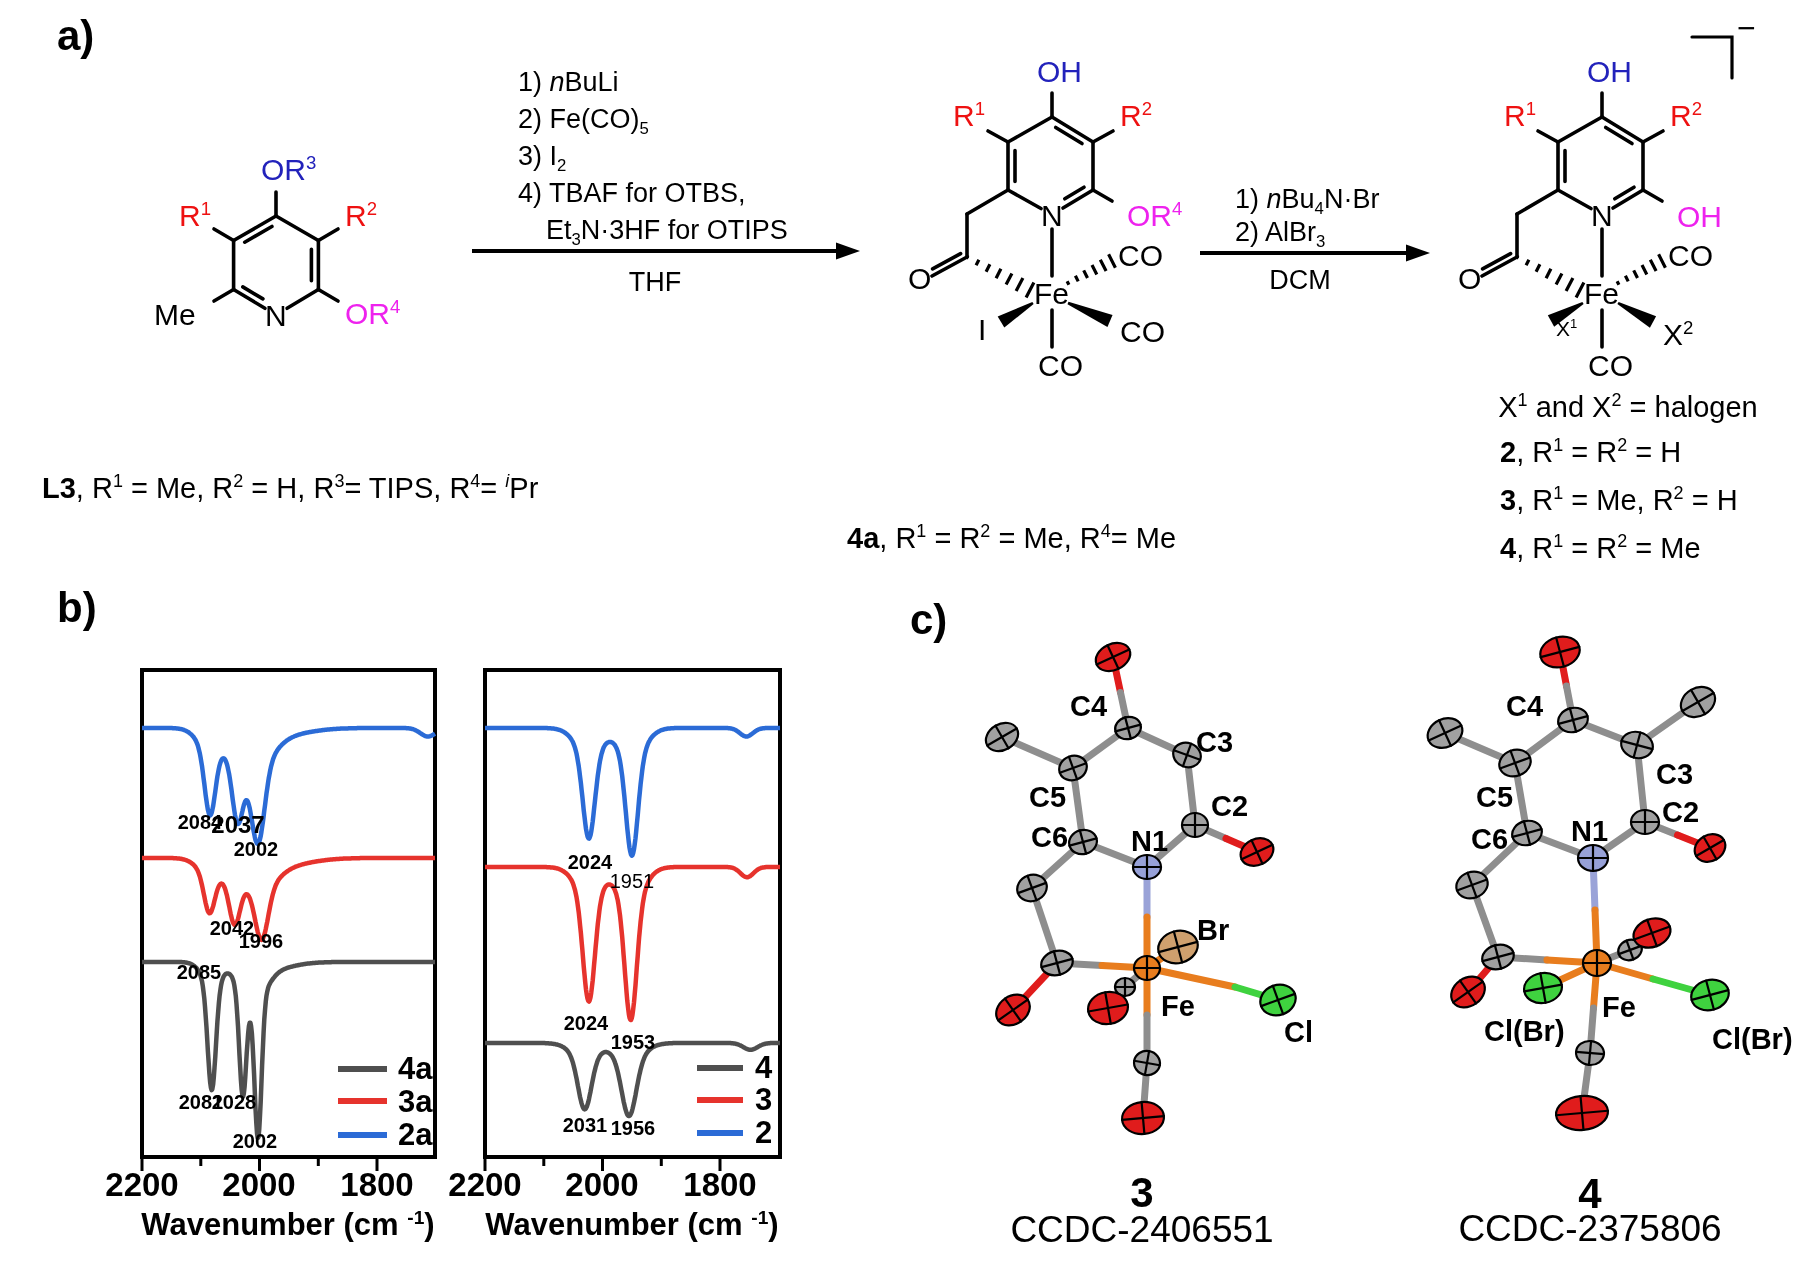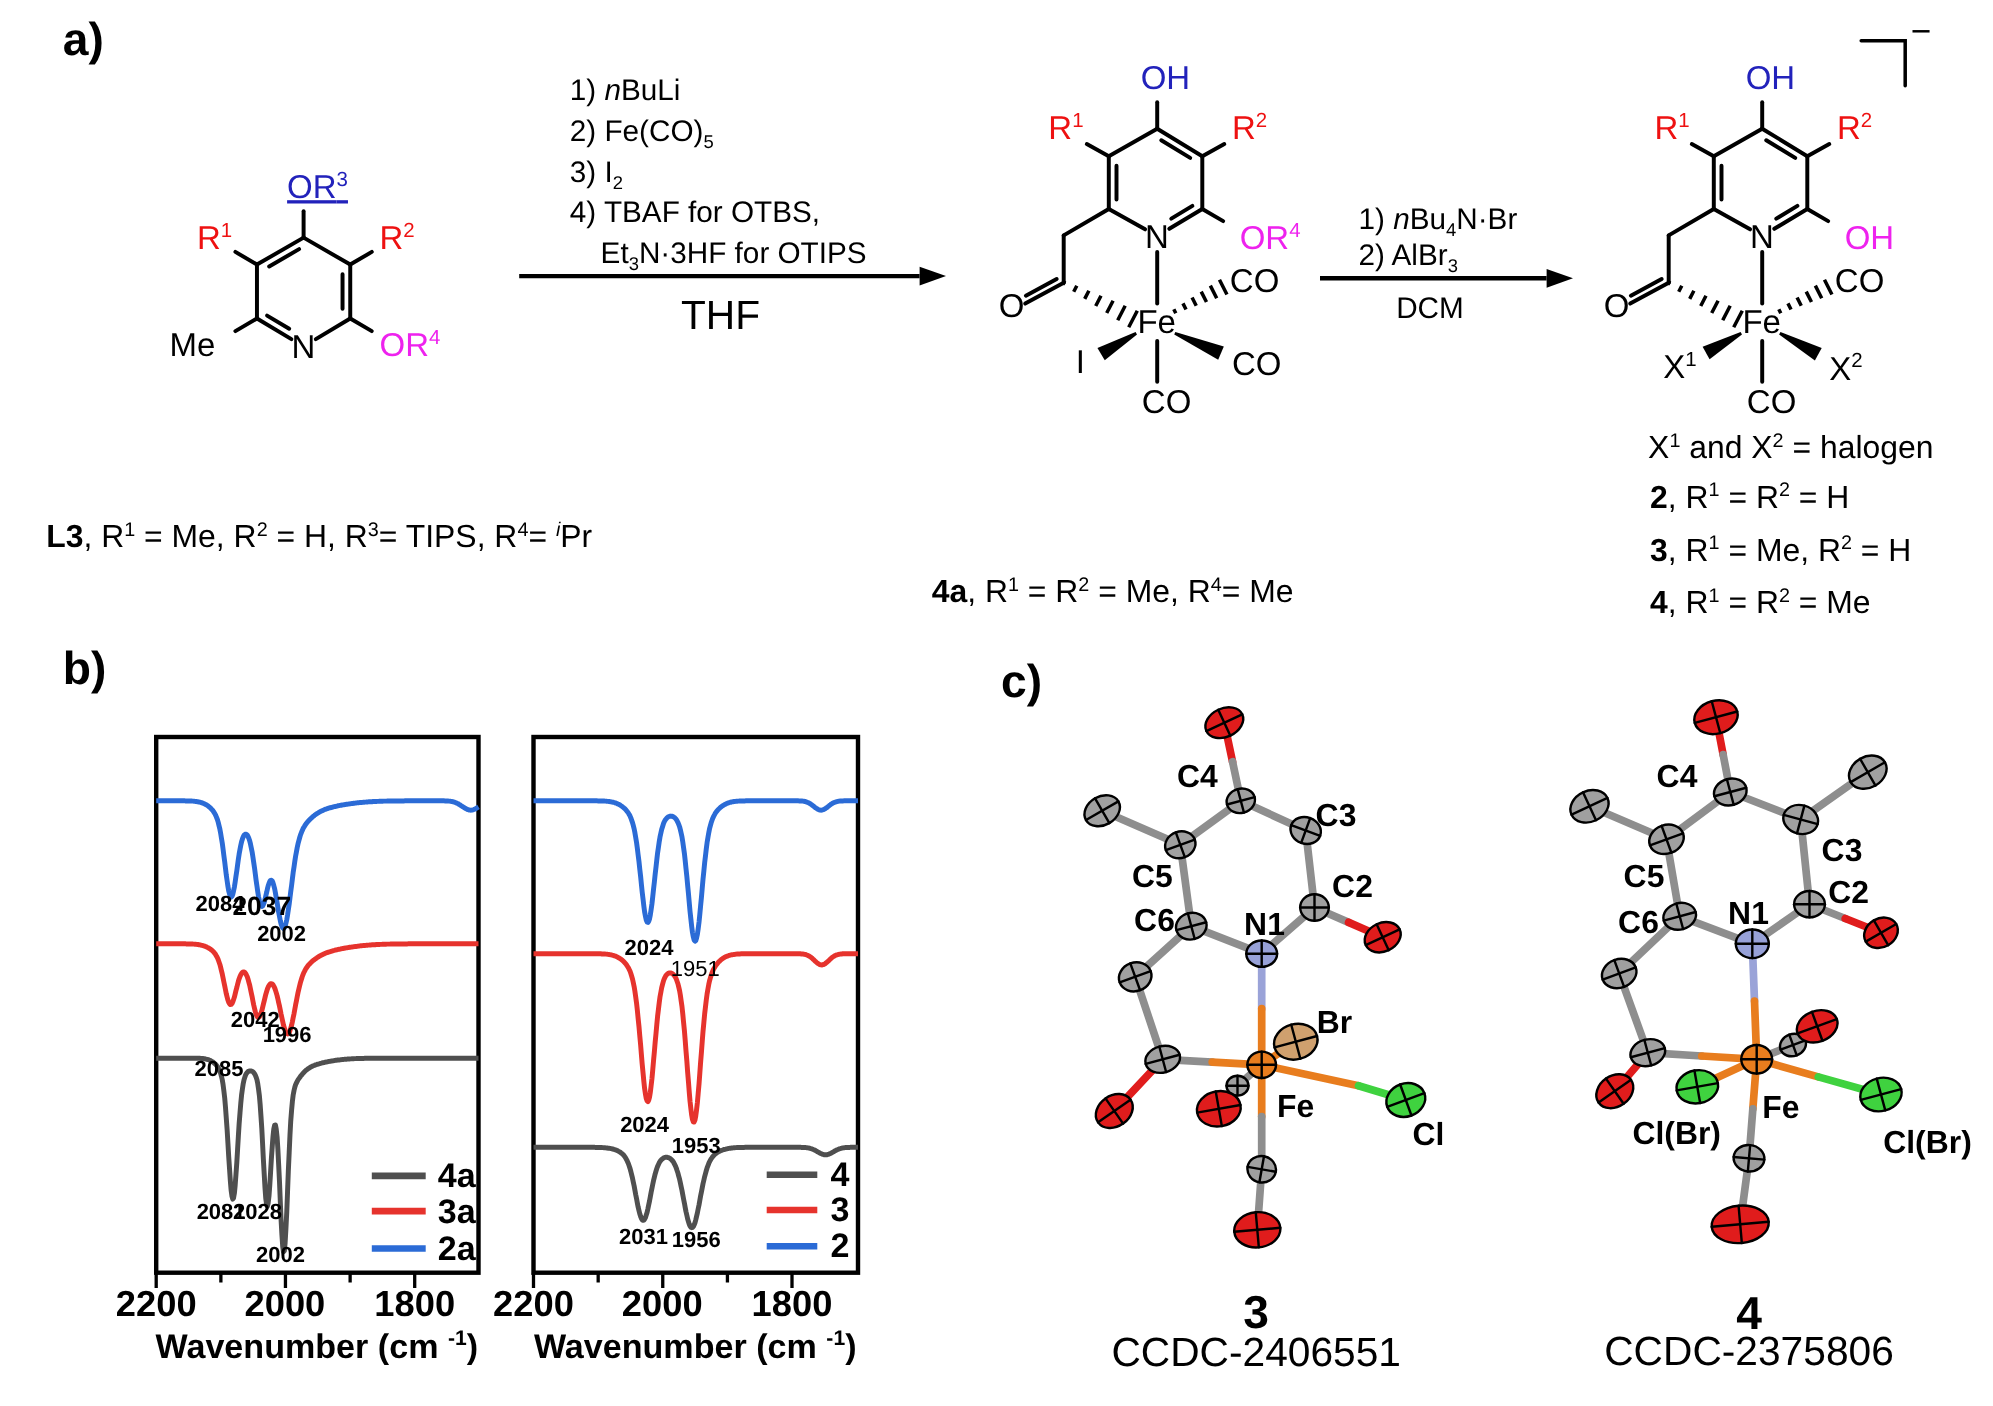--- a/index.html
+++ b/index.html
@@ -376,33 +376,33 @@
             <line x1="0" y1="-17" x2="0" y2="17"></line>
           </g>
     </g>
   </g>
 </svg>
 
 <div class="t" style="left:57px;top:14px;font-size:42px;font-weight:700">a)</div>
 <div class="t" style="left:57px;top:586px;font-size:42px;font-weight:700">b)</div>
 <div class="t" style="left:910px;top:598px;font-size:42px;font-weight:700">c)</div>
 
-<div class="t" style="left: 261px; top: 153px; font-size: 30px; color: rgb(34, 34, 187); text-decoration: underline;">OR<sup>3</sup></div>
+<div class="t" style="left: 261px; top: 153px; font-size: 30px; color: rgb(34, 34, 187);">OR<sup>3</sup></div>
 <div class="t" style="left: 179px; top: 199px; font-size: 30px; color: rgb(238, 17, 17);">R<sup>1</sup></div>
 <div class="t" style="left: 345px; top: 199px; font-size: 30px; color: rgb(238, 17, 17);">R<sup>2</sup></div>
 <div class="t" style="left:154px;top:299px;font-size:30px">Me</div>
 <div class="t" style="left:265px;top:300px;font-size:30px">N</div>
 <div class="t" style="left: 345px; top: 297px; font-size: 30px; color: rgb(238, 34, 238);">OR<sup>4</sup></div>
 
 <div class="t" style="left:518px;top:68px;font-size:27px">1) <i>n</i>BuLi</div>
 <div class="t" style="left:518px;top:105px;font-size:27px">2) Fe(CO)<sub>5</sub></div>
 <div class="t" style="left:518px;top:142px;font-size:27px">3) I<sub>2</sub></div>
 <div class="t" style="left:518px;top:179px;font-size:27px">4) TBAF for OTBS,</div>
 <div class="t" style="left:546px;top:216px;font-size:27px">Et<sub>3</sub>N·3HF for OTIPS</div>
-<div class="t ctr" style="left:655px;top:268px;font-size:37px">THF</div>
+<div class="t ctr" style="left:655px;top:268px;font-size:27px">THF</div>
 
 <div class="t" style="left: 1037px; top: 56px; font-size: 30px; color: rgb(34, 34, 187);">OH</div>
 <div class="t" style="left: 953px; top: 99px; font-size: 30px; color: rgb(238, 17, 17);">R<sup>1</sup></div>
 <div class="t" style="left: 1120px; top: 99px; font-size: 30px; color: rgb(238, 17, 17);">R<sup>2</sup></div>
 <div class="t" style="left:1041px;top:200px;font-size:30px">N</div>
 <div class="t" style="left: 1127px; top: 199px; font-size: 30px; color: rgb(238, 34, 238);">OR<sup>4</sup></div>
 <div class="t" style="left:908px;top:263px;font-size:30px">O</div>
 <div class="t" style="left:1034px;top:278px;font-size:30px">Fe</div>
 <div class="t" style="left:978px;top:314px;font-size:30px">I</div>
 <div class="t" style="left:1118px;top:240px;font-size:30px">CO</div>
@@ -413,21 +413,21 @@
 <div class="t" style="left:1235px;top:218px;font-size:27px">2) AlBr<sub>3</sub></div>
 <div class="t ctr" style="left:1300px;top:266px;font-size:27px">DCM</div>
 
 <div class="t" style="left: 1587px; top: 56px; font-size: 30px; color: rgb(34, 34, 187);">OH</div>
 <div class="t" style="left: 1504px; top: 99px; font-size: 30px; color: rgb(238, 17, 17);">R<sup>1</sup></div>
 <div class="t" style="left: 1670px; top: 99px; font-size: 30px; color: rgb(238, 17, 17);">R<sup>2</sup></div>
 <div class="t" style="left:1591px;top:200px;font-size:30px">N</div>
 <div class="t" style="left: 1677px; top: 201px; font-size: 30px; color: rgb(238, 34, 238);">OH</div>
 <div class="t" style="left:1458px;top:263px;font-size:30px">O</div>
 <div class="t" style="left:1584px;top:278px;font-size:30px">Fe</div>
-<div class="t" style="left:1512px;top:317px;font-size:30px">X<sup>1</sup></div>
+<div class="t" style="left:1556px;top:317px;font-size:21px">X<sup>1</sup></div>
 <div class="t" style="left:1663px;top:318px;font-size:30px">X<sup>2</sup></div>
 <div class="t" style="left:1668px;top:240px;font-size:30px">CO</div>
 <div class="t" style="left:1588px;top:350px;font-size:30px">CO</div>
 <div class="t" style="left:1737px;top:12px;font-size:32px">−</div>
 
 <div class="t" style="left:42px;top:472px;font-size:29px"><b>L3</b>, R<sup>1</sup> = Me, R<sup>2</sup> = H, R<sup>3</sup>= TIPS, R<sup>4</sup>= <sup><i>i</i></sup>Pr</div>
 <div class="t" style="left:847px;top:522px;font-size:29px"><b>4a</b>, R<sup>1</sup> = R<sup>2</sup> = Me, R<sup>4</sup>= Me</div>
 <div class="t ctr" style="left:1628px;top:391px;font-size:29px">X<sup>1</sup> and X<sup>2</sup> = halogen</div>
 <div class="t" style="left:1500px;top:436px;font-size:29px"><b>2</b>, R<sup>1</sup> = R<sup>2</sup> = H</div>
 <div class="t" style="left:1500px;top:484px;font-size:29px"><b>3</b>, R<sup>1</sup> = Me, R<sup>2</sup> = H</div>

